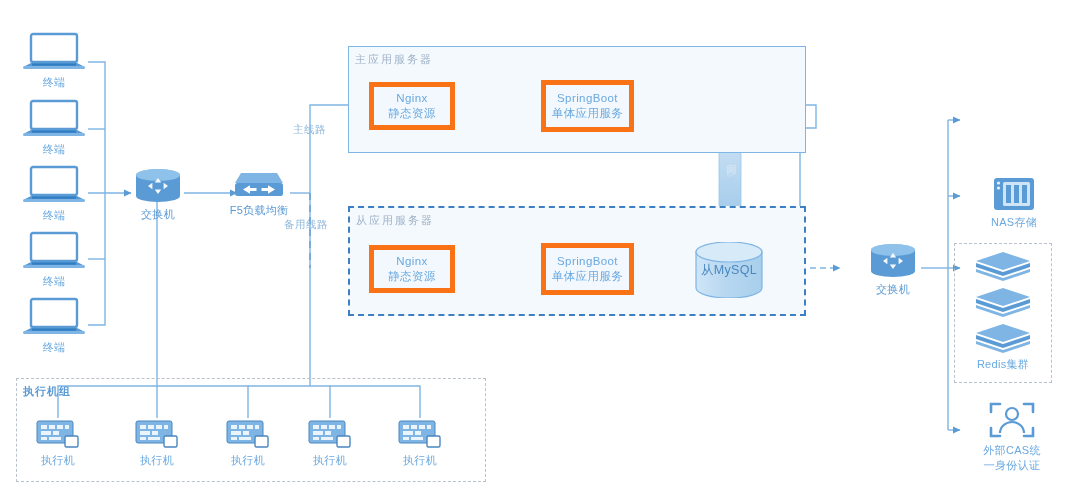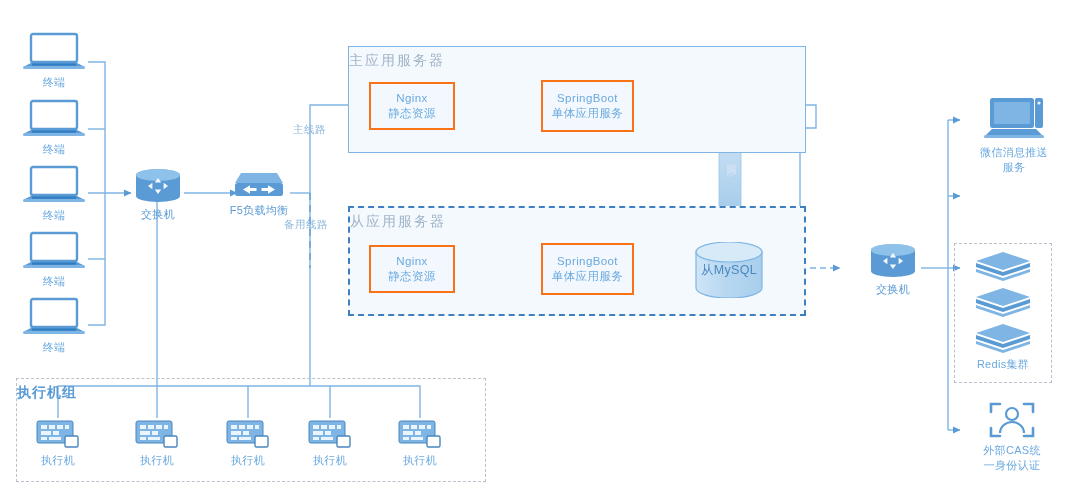--- a/index.html
+++ b/index.html
@@ -49,32 +49,32 @@
   .group-dashed{
     border:2px dashed #3d7fc1;
     background:#f4f9fd;
   }
   .group-dashed-grey{
     border:1.5px dashed #b9c2cc;
     background:transparent;
   }
   .group-title{
     position:absolute;
-    left:0;top:5px;
-    font-size:14px;
+    left:6px;top:5px;
+    font-size:11px;
     color:#9fb3c8;
     letter-spacing:2px;
     white-space:nowrap;
   }
   .group-title.blue{color:#5b9bd5;letter-spacing:1px;font-weight:bold;}
   
   .pbox{
     position:absolute;
     box-sizing:border-box;
-    border:2px solid #f97316;
+    border:5px solid #f97316;
     background:#f2f8fd;
     display:flex;
     flex-direction:column;
     align-items:center;
     justify-content:center;
     color:#6aa9e0;
     font-size:11.5px;
     line-height:15px;
     letter-spacing:.4px;
   }
@@ -406,33 +406,35 @@
         <rect x="7" y="13" width="10" height="4"></rect>
           <rect x="19" y="13" width="6" height="4"></rect>
         <rect x="7" y="19" width="6" height="3"></rect>
           <rect x="15" y="19" width="12" height="3"></rect>
       </g>
       <rect x="31" y="18" width="13" height="11" rx="1.5" fill="#ffffff" stroke="#4a87bf" stroke-width="1.4"></rect>
     </svg>
     <span class="cap">执行机</span>
   </div>
 
-  <div class="node" style="left:962px;top:96px;width:104px;">
-    <svg class="icon" width="64" height="48" viewBox="0 0 64 48">
-      <rect x="8" y="2" width="44" height="30" rx="2.5" fill="#5b9bd5"></rect>
-      <rect x="12" y="6" width="36" height="22" rx="1" fill="#7fb5e4"></rect>
-      <rect x="53" y="2" width="8" height="30" rx="2" fill="#5b9bd5"></rect>
-      <circle cx="57" cy="7" r="1.6" fill="#e8f3fb"></circle>
-      <path d="M4,39 L60,39 L54,33 L10,33 Z" fill="#5b9bd5"></path>
-      <rect x="2" y="39" width="60" height="3" rx="1.5" fill="#7fb5e4"></rect>
-    </svg>
-    <span class="cap">微信消息推送</span>
-    <span class="cap">服务</span>
-  </div>
-
+
+  <div class="node" style="left:962px;top:176px;width:104px;">
+    <svg class="icon" width="46" height="38" viewBox="0 0 46 38">
+      <rect x="3" y="2" width="40" height="32" rx="3" fill="#5b9bd5"></rect>
+      <rect x="12" y="6" width="27" height="24" rx="1.5" fill="#cfe5f7"></rect>
+      <g fill="#5b9bd5">
+        <rect x="15" y="9" width="5" height="18"></rect>
+        <rect x="23" y="9" width="5" height="18"></rect>
+        <rect x="31" y="9" width="5" height="18"></rect>
+      </g>
+      <circle cx="7.5" cy="7" r="1.6" fill="#e8f3fb"></circle>
+      <circle cx="7.5" cy="12" r="1.6" fill="#e8f3fb"></circle>
+    </svg>
+    <span class="cap">NAS存储</span>
+  </div>
 
   <div class="group group-dashed-grey" style="left:954px;top:243px;width:98px;height:140px;"></div>
 
   <div class="node" style="left:960px;top:400px;width:104px;">
     <svg class="icon" width="50" height="42" viewBox="0 0 50 42">
       <g stroke="#5b9bd5" stroke-width="2.6" fill="none" stroke-linecap="round">
         <path d="M4,12 L4,4 L13,4"></path>
           <path d="M46,12 L46,4 L37,4"></path>
         <path d="M4,28 L4,36 L13,36"></path>
           <path d="M46,28 L46,36 L37,36"></path>

